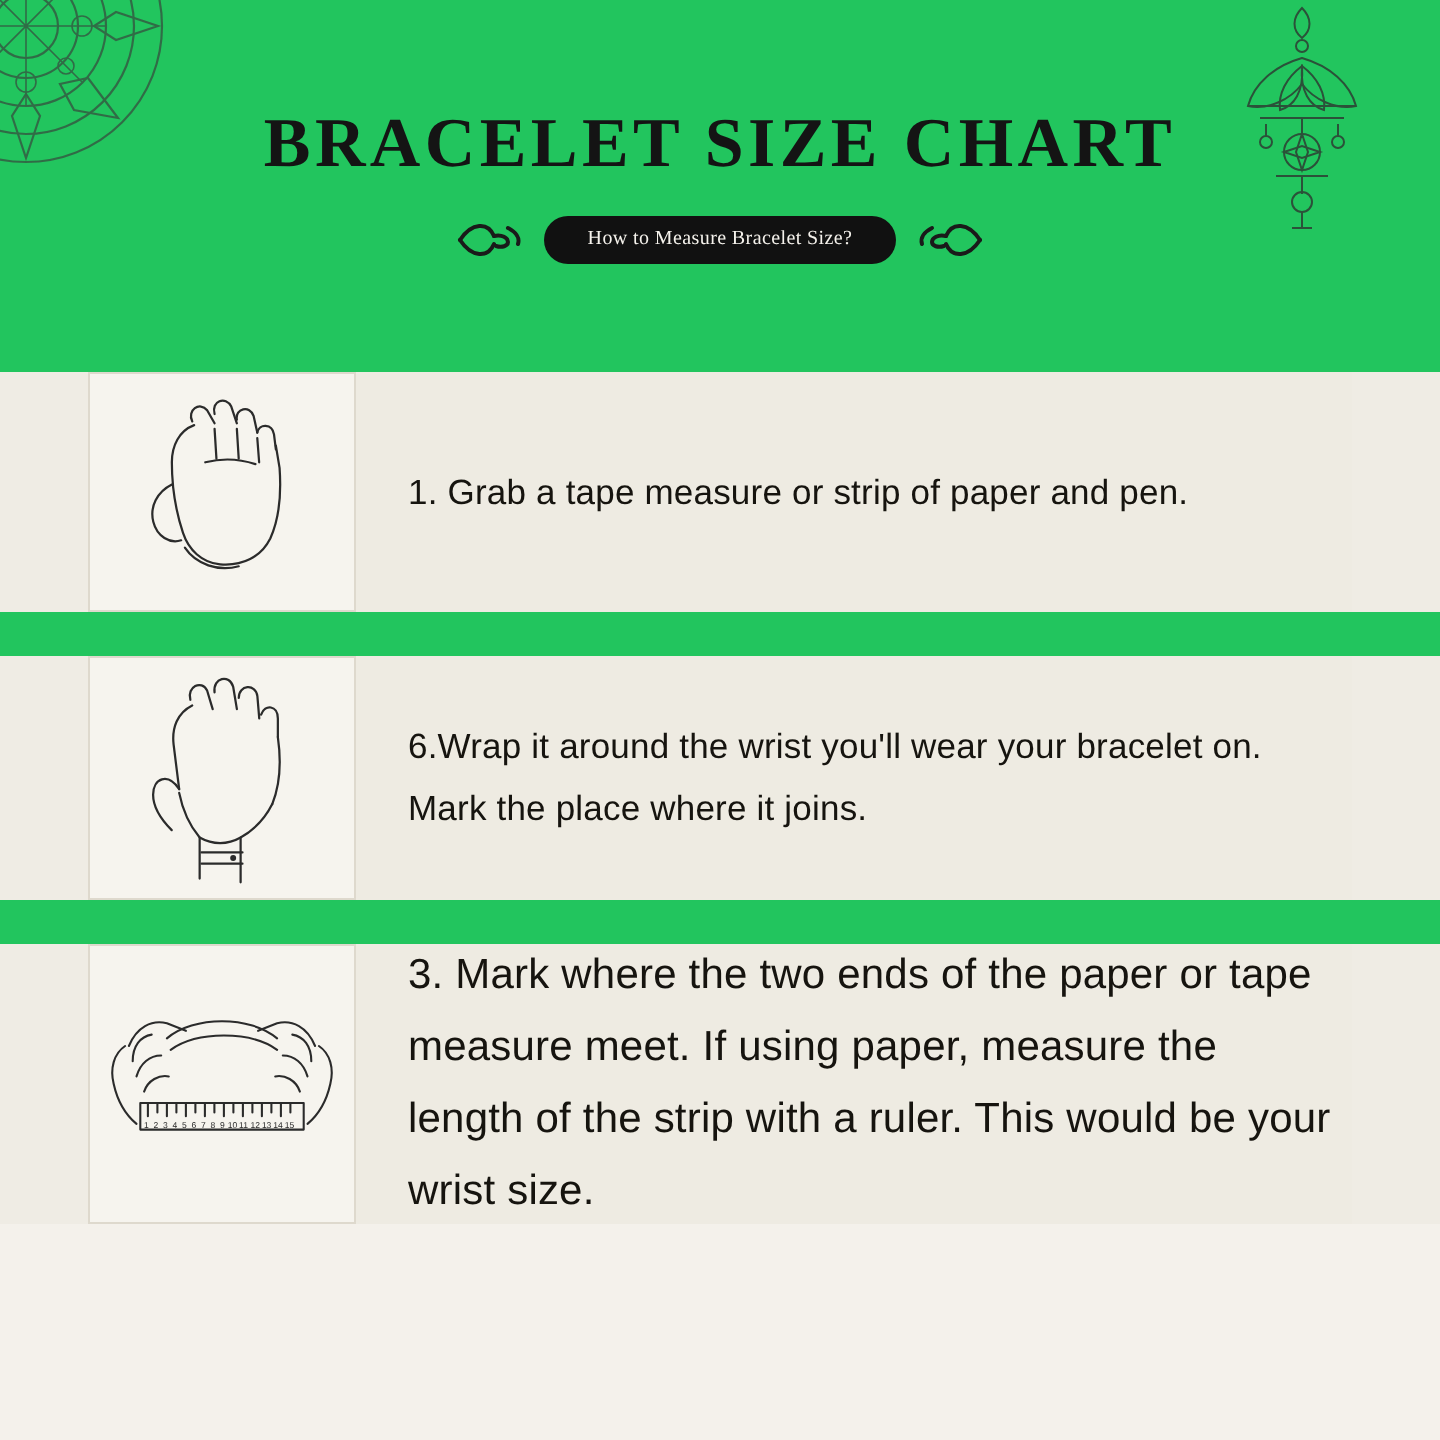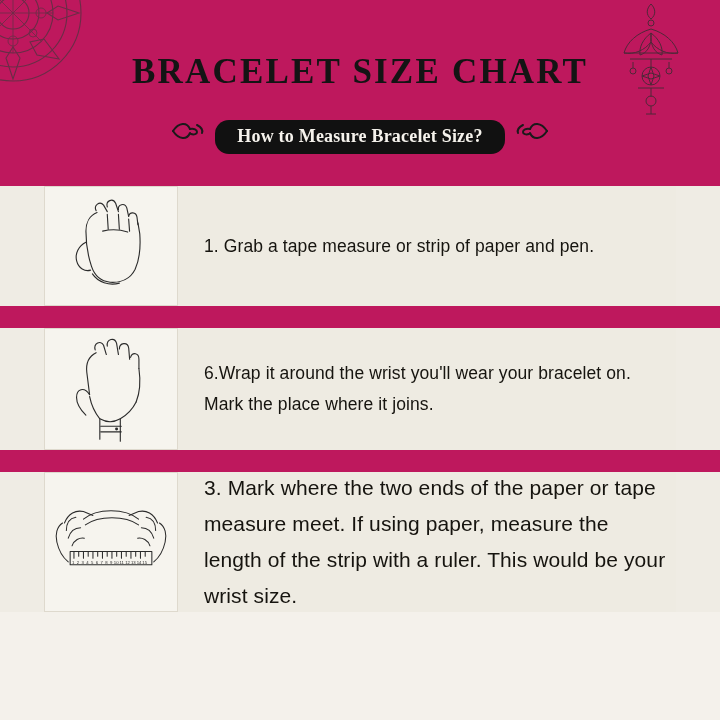--- a/index.html
+++ b/index.html
@@ -13,21 +13,21 @@
     font-family: "Liberation Sans", sans-serif;
     color: #1c1c1c;
     overflow: hidden;
     position: relative;
   }
 
   .page {
     position: relative;
     width: 720px;
     height: 539px;
-    background: #be185d;
+    background: #22c55e;
   }
 
   
   .mandala {
     position: absolute;
     top: -62px;
     left: -62px;
     width: 150px;
     height: 150px;
     opacity: 0.85;
@@ -73,25 +73,24 @@
     width: 34px;
     height: 24px;
     flex: none;
   }
   .pill {
     background: #111111;
     color: #f5f2ec;
     border-radius: 14px;
     padding: 6px 22px 7px 22px;
     font-family: "Liberation Serif", serif;
-    font-size: 18px;
-    font-weight: 700;
+    font-size: 10px;
+    font-weight: 400;
     letter-spacing: 0.2px;
     white-space: nowrap;
-    margin-top: 12px;
   }
 
   
   .steps {
     position: absolute;
     top: 186px;
     left: 0;
     width: 720px;
   }
   .step {

